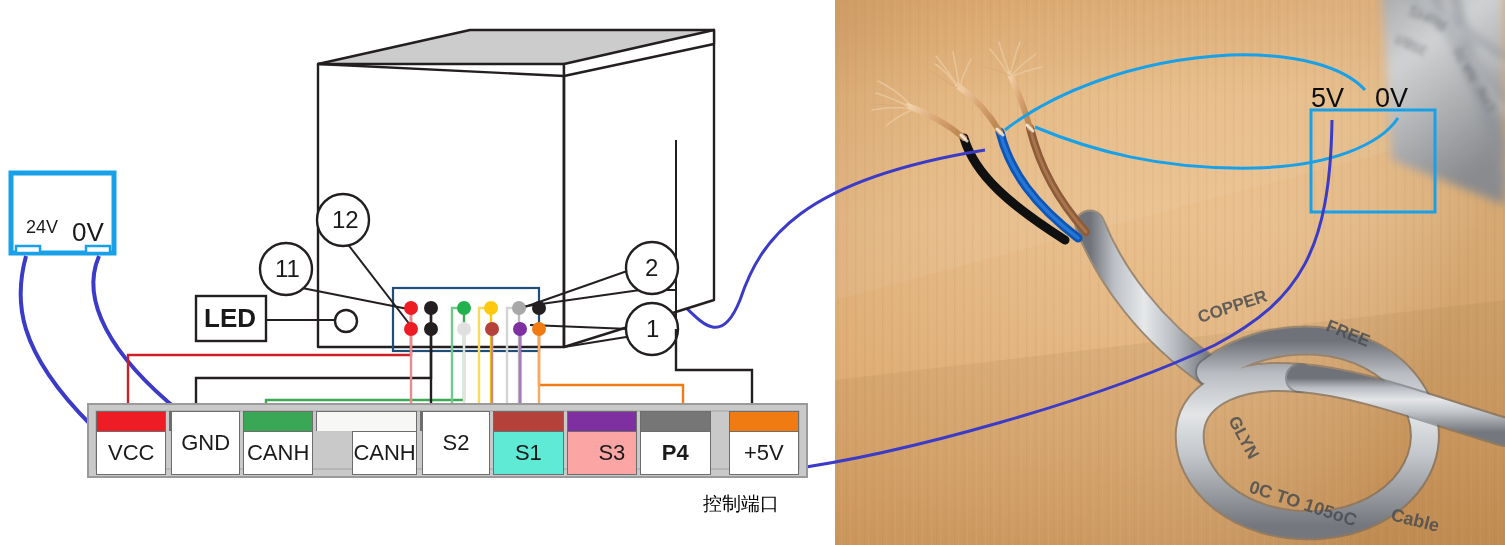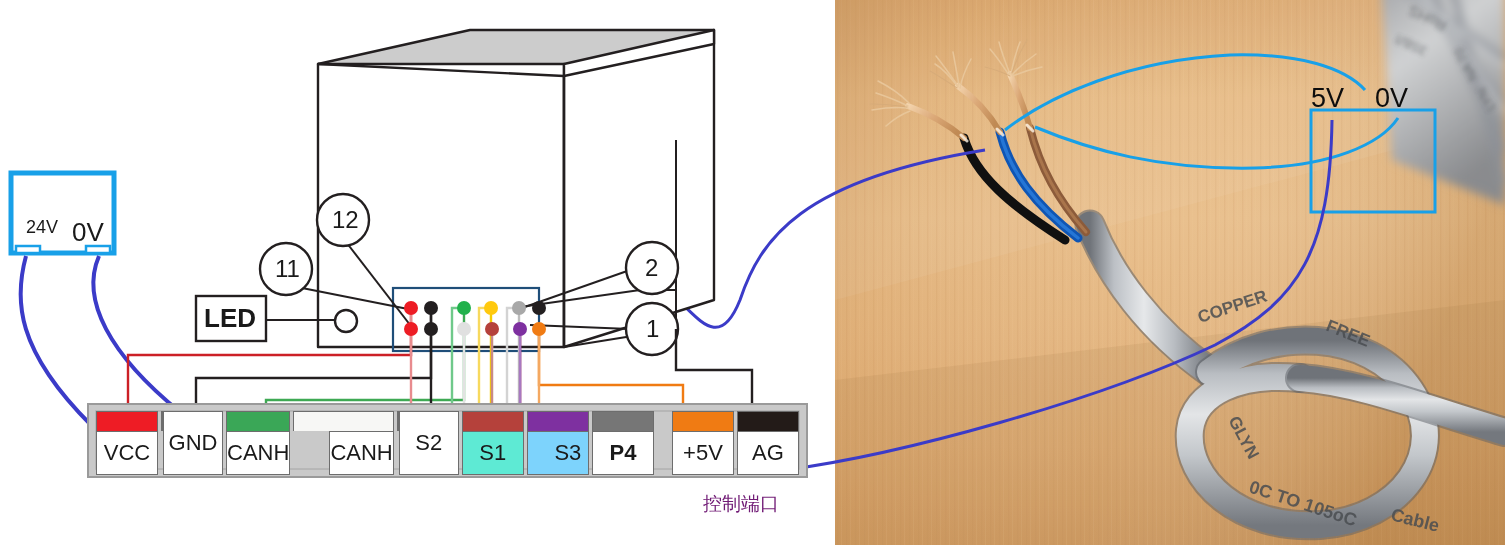--- a/index.html
+++ b/index.html
@@ -309,35 +309,31 @@
       <div class="term" style="flex:1;display:flex;flex-direction:row;">
         <div style="height:19px;background:#f5cc00;border:1.5px solid #6d6d6d;border-bottom:none;"></div>
         <div style="flex:1;background:#fff;border:1.5px solid #6d6d6d;display:flex;align-items:center;justify-content:center;font-size:22px;color:#1a1a1a;">S2</div>
       </div>
       <div class="term" style="flex:1;display:flex;flex-direction:column;">
         <div style="height:19px;background:#b5413b;border:1.5px solid #6d6d6d;border-bottom:none;"></div>
         <div style="flex:1;background:#5eead4;border:1.5px solid #6d6d6d;display:flex;align-items:center;justify-content:center;font-size:22px;color:#1a1a1a;">S1</div>
       </div>
       <div class="term" style="flex:1;display:flex;flex-direction:column;">
         <div style="height:19px;background:#7e30a0;border:1.5px solid #6d6d6d;border-bottom:none;"></div>
-        <div style="flex:1;background:#7dd3fc;border:1.5px solid #6d6d6d;display:flex;align-items:center;justify-content:center;font-size:22px;color:#1a1a1a;padding-left:20px;">S3</div>
+        <div style="flex:1;background:#fca5a5;border:1.5px solid #6d6d6d;display:flex;align-items:center;justify-content:center;font-size:22px;color:#1a1a1a;padding-left:20px;">S3</div>
       </div>
       <div class="term" style="flex:1;display:flex;flex-direction:column;font-weight:bold;">
         <div style="height:19px;background:#767676;border:1.5px solid #6d6d6d;border-bottom:none;"></div>
         <div style="flex:1;background:#fff;border:1.5px solid #6d6d6d;display:flex;align-items:center;justify-content:center;font-size:22px;color:#1a1a1a;">P4</div>
       </div>
       <div class="term" style="flex:1;display:flex;flex-direction:column;padding-left:15px;">
         <div style="height:19px;background:#f07b13;border:1.5px solid #6d6d6d;border-bottom:none;"></div>
         <div style="flex:1;background:#fff;border:1.5px solid #6d6d6d;display:flex;align-items:center;justify-content:center;font-size:22px;color:#1a1a1a;">+5V</div>
       </div>
-      <div class="term" style="flex:1;display:flex;flex-direction:column;">
-        <div style="height:19px;background:#231b18;border:1.5px solid #6d6d6d;border-bottom:none;"></div>
-        <div style="flex:1;background:#fff;border:1.5px solid #6d6d6d;display:flex;align-items:center;justify-content:center;font-size:22px;color:#1a1a1a;">AG</div>
-      </div>
     </div>
 
-    <div class="txt" style="left:703px;top:491px;font-size:19px;color:#701a75;text-align:center;">控制端口</div>
+    <div class="txt" style="left:703px;top:491px;font-size:19px;color:#000000;text-align:center;">控制端口</div>
 
     <div class="txt" style="left:1311px;top:83px;font-size:27px;color:#0d0d0d;">5V</div>
     <div class="txt" style="left:1375px;top:83px;font-size:27px;color:#0d0d0d;">0V</div>
   </div>
 
 </div>
 
 </body></html>

